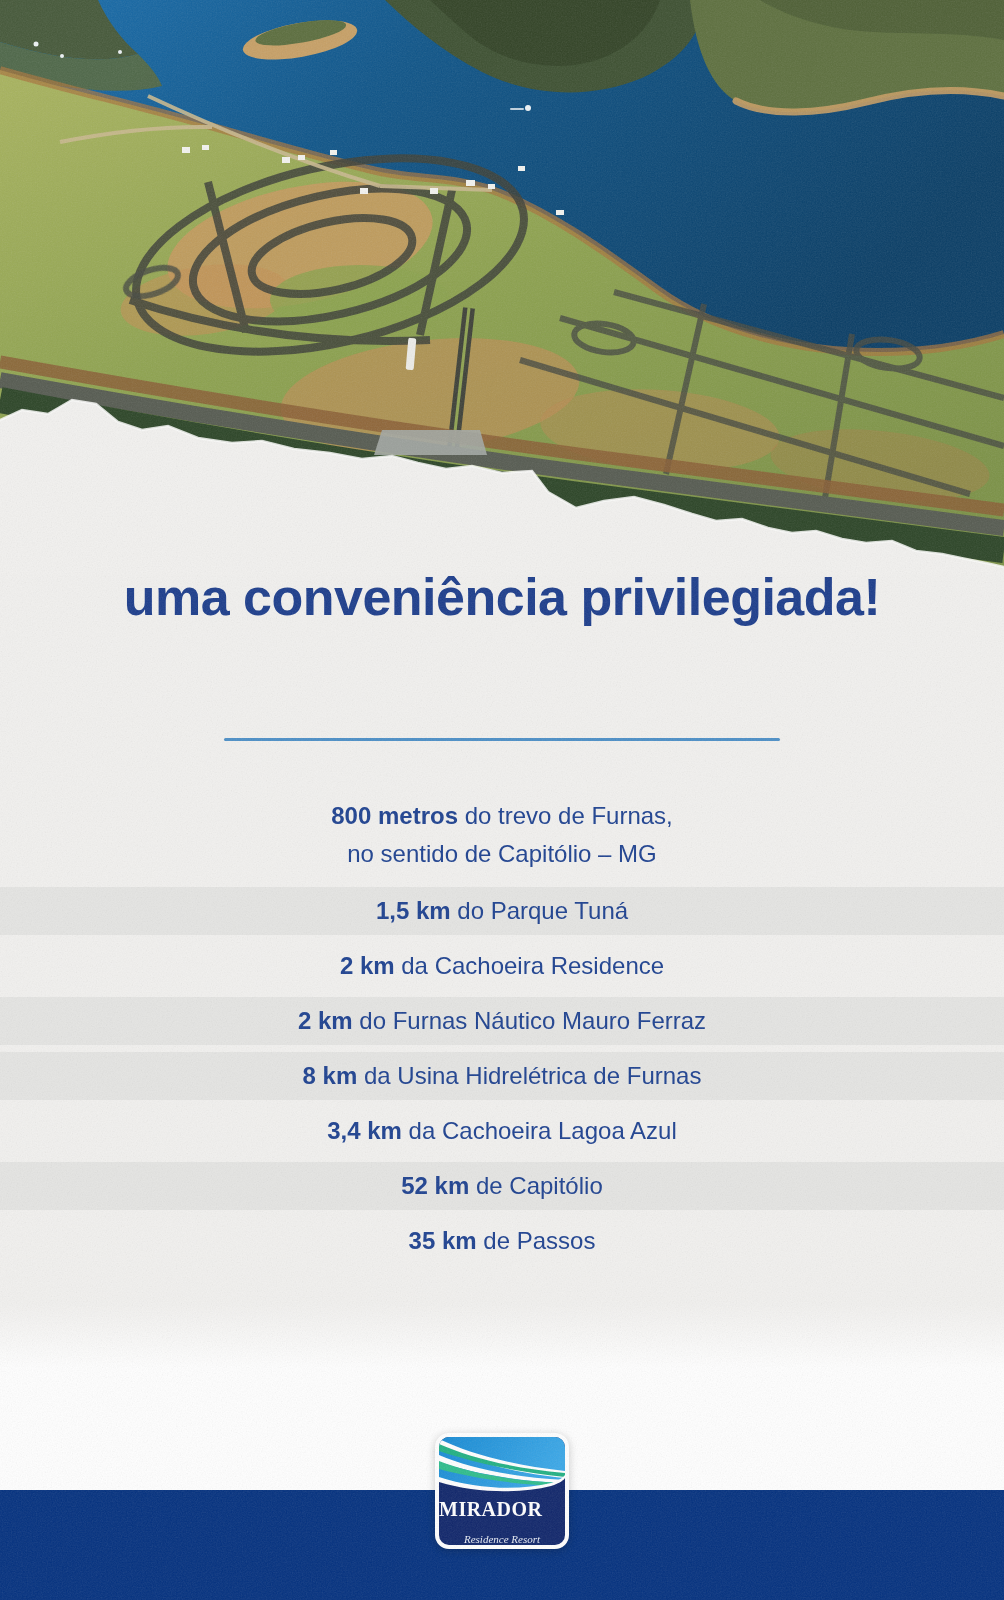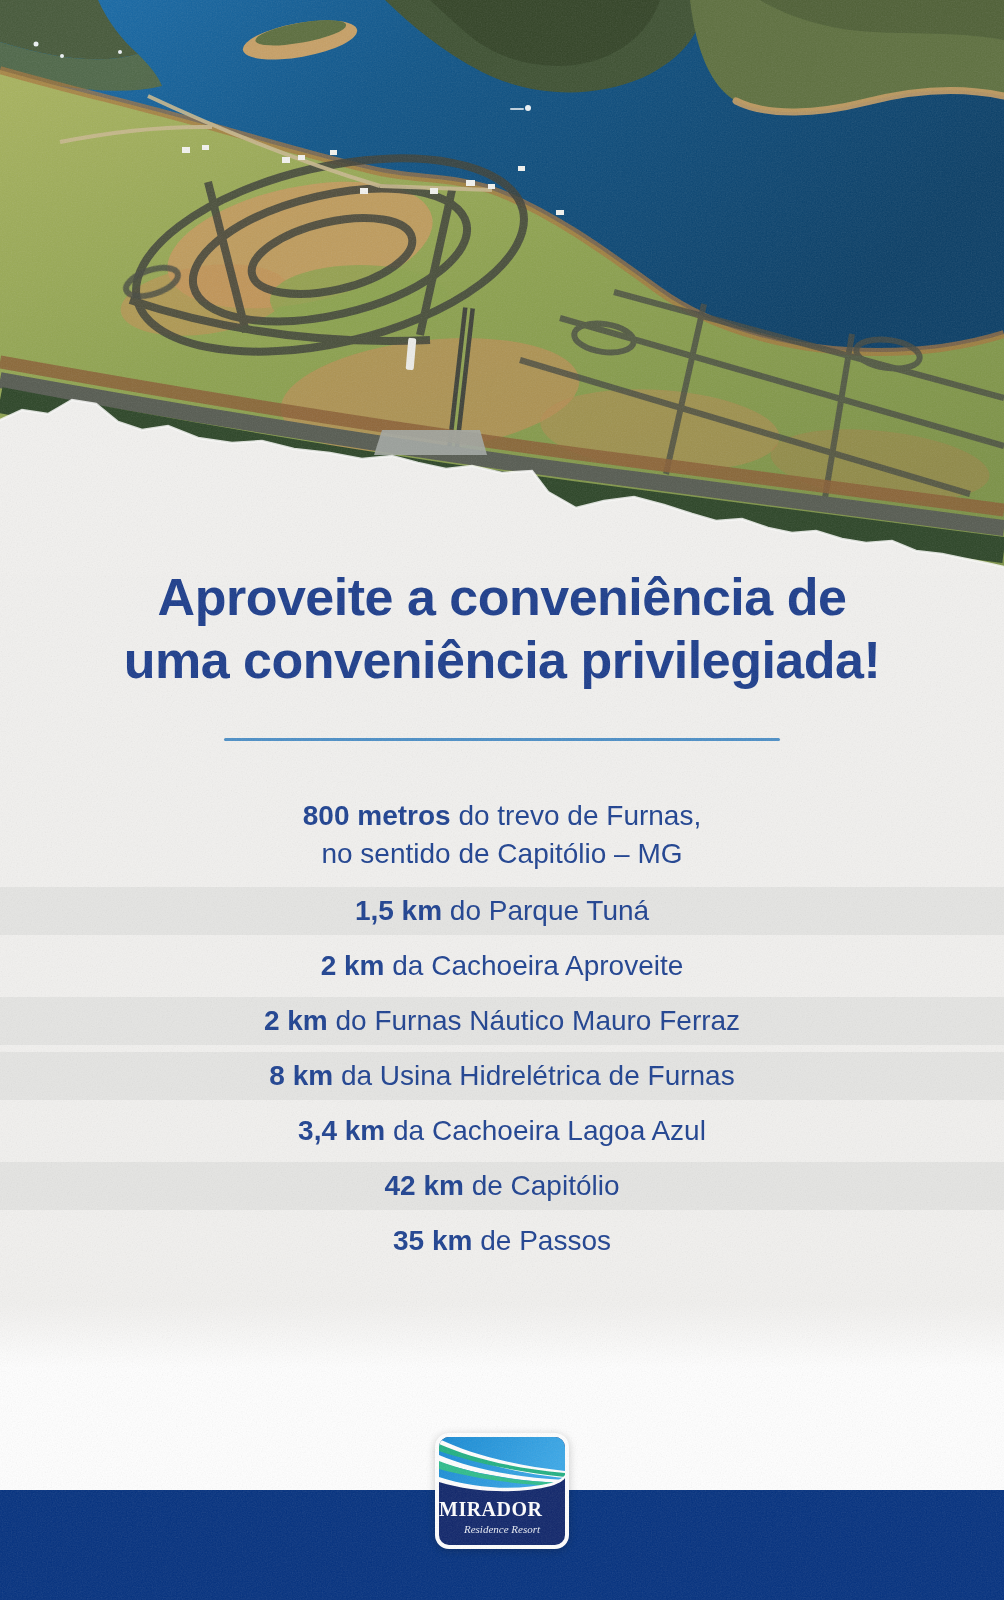--- a/index.html
+++ b/index.html
@@ -12,40 +12,40 @@
   .hero svg{display:block;width:1004px;height:575px;}
   .headline{
     position:absolute;top:566px;left:0;width:100%;text-align:center;
     font-weight:bold;font-size:52px;line-height:63px;letter-spacing:-0.5px;
     color:var(--headline,#1b3c8b);
   }
   .divider{
     position:absolute;top:738px;left:224px;width:556px;height:3px;
     background:var(--divider,#4c8fc7);border-radius:2px;
   }
-  .list{position:absolute;top:797px;left:0;width:100%;color:var(--list,#1d4190);font-size:28px;}
+  .list{position:absolute;top:797px;left:0;width:100%;color:var(--list,#1d4190);font-size:24px;}
   .row{height:55px;display:flex;flex-direction:column;align-items:center;justify-content:center;line-height:38px;}
   .row.first{height:76px;margin-bottom:10px;}
   .row.striped{box-sizing:border-box;padding:3.5px 0;background:var(--stripe,#e5e5e3);background-clip:content-box;}
   .distance-value{font-weight:bold;white-space:pre;}
   .distance-rest{white-space:pre;}
   .band{position:absolute;top:1490px;left:0;width:100%;height:110px;background:var(--band,#04317f);}
   .logo{
     position:absolute;top:1433px;left:50%;transform:translateX(-50%);
     width:126px;height:108px;border:4px solid #ffffff;border-radius:14px;
     background:#10266b;overflow:hidden;box-shadow:0 2px 8px rgba(0,0,0,.22);
   }
   .logo-waves{display:block;width:126px;height:58px;}
   .logo-name{
     text-align:left;font-family:"Liberation Serif",serif;font-weight:bold;
     color:#ffffff;font-size:20px;letter-spacing:0.5px;margin-top:3px;
   }
   .logo-tagline{
     text-align:center;font-family:"Liberation Serif",serif;font-style:italic;
-    color:#e9edf6;font-size:11px;margin-top:2px;
+    color:#e9edf6;font-size:11px;margin-top:12px;
   }
   .grain{position:absolute;inset:0;width:100%;height:100%;pointer-events:none;opacity:.14;}
 </style>
 </head>
 <body>
 
 <div id="canvas">
 
   <div class="hero">
     <svg viewBox="0 0 1004 575" preserveAspectRatio="none">
@@ -146,48 +146,47 @@
 
       <path d="M382,430 L480,430 L487,455 L374,455 Z" fill="#a3a7a3" opacity="0.9"></path>
       <rect x="407" y="338" width="8" height="32" rx="2" fill="#ecece8" transform="rotate(5 411 354)"></rect>
 
       <path d="M0,420 L22,410 L48,414 L72,400 L96,404 L118,422 L142,430 L168,426 L198,438 L232,443 L262,441 L294,449 L330,453 L362,459 L392,456 L418,463 L446,469 L472,466 L502,473 L532,471 L548,492 L576,508 L604,501 L634,497 L664,505 L692,514 L716,521 L742,519 L768,528 L792,533 L816,531 L842,539 L866,543 L892,541 L916,551 L942,554 L966,559 L986,563 L1004,567 L1004,575 L0,575 Z" fill="#f2f1ef"></path>
       <polyline points="0,420 22,410 48,414 72,400 96,404 118,422 142,430 168,426 198,438 232,443 262,441 294,449 330,453 362,459 392,456 418,463 446,469 472,466 502,473 532,471 548,492 576,508 604,501 634,497 664,505 692,514 716,521 742,519 768,528 792,533 816,531 842,539 866,543 892,541 916,551 942,554 966,559 986,563 1004,567" fill="none" stroke="#fbfbfa" stroke-width="2.5" opacity="0.85"></polyline>
     </svg>
   </div>
 
   <div class="headline">
-    <div>Aproveite a conveniência de</div>
     <div>uma conveniência privilegiada!</div>
   </div>
 
   <div class="divider"></div>
 
   <div class="list">
       <div class="row first">
     <div class="line1"><span class="distance-value">800 metros</span><span class="distance-rest"> do trevo de Furnas,</span></div>
   <div class="line2">no sentido de Capitólio – MG</div>
       </div>
       <div class="row striped">
     <div class="line1"><span class="distance-value">1,5 km</span><span class="distance-rest"> do Parque Tuná</span></div>
   </div>
       <div class="row">
-    <div class="line1"><span class="distance-value">2 km</span><span class="distance-rest"> da Cachoeira Aproveite</span></div>
+    <div class="line1"><span class="distance-value">2 km</span><span class="distance-rest"> da Cachoeira Residence</span></div>
   </div>
       <div class="row striped">
     <div class="line1"><span class="distance-value">2 km</span><span class="distance-rest"> do Furnas Náutico Mauro Ferraz</span></div>
   </div>
       <div class="row striped">
     <div class="line1"><span class="distance-value">8 km</span><span class="distance-rest"> da Usina Hidrelétrica de Furnas</span></div>
   </div>
       <div class="row">
     <div class="line1"><span class="distance-value">3,4 km</span><span class="distance-rest"> da Cachoeira Lagoa Azul</span></div>
   </div>
       <div class="row striped">
-    <div class="line1"><span class="distance-value">42 km</span><span class="distance-rest"> de Capitólio</span></div>
+    <div class="line1"><span class="distance-value">52 km</span><span class="distance-rest"> de Capitólio</span></div>
   </div>
       <div class="row">
     <div class="line1"><span class="distance-value">35 km</span><span class="distance-rest"> de Passos</span></div>
   </div>
     </div>
 
   <div class="band"></div>
 
   <div class="logo">
     <svg class="logo-waves" viewBox="0 0 126 58" preserveAspectRatio="none">

